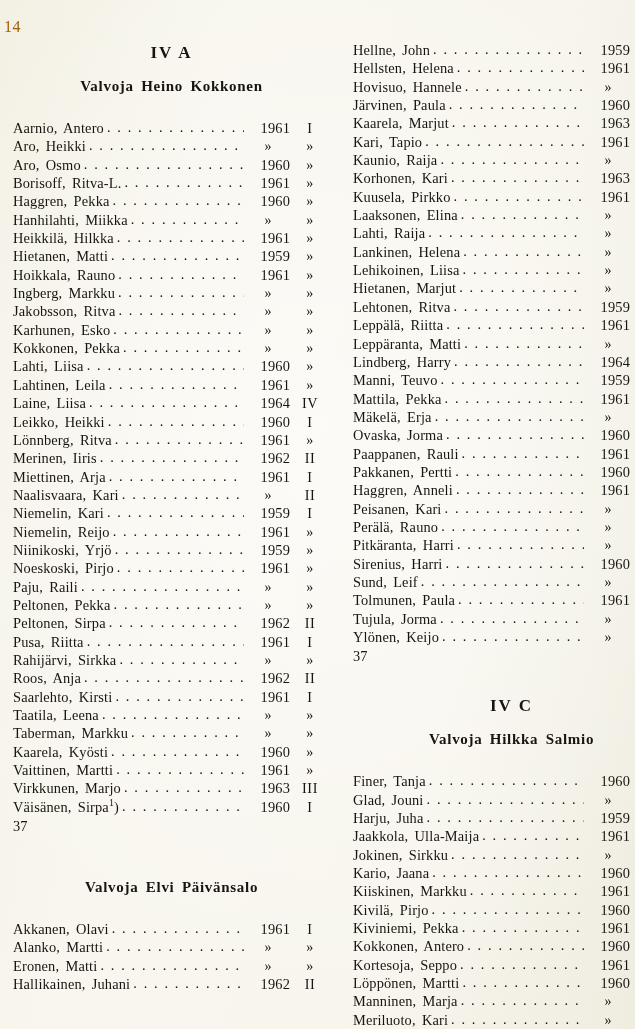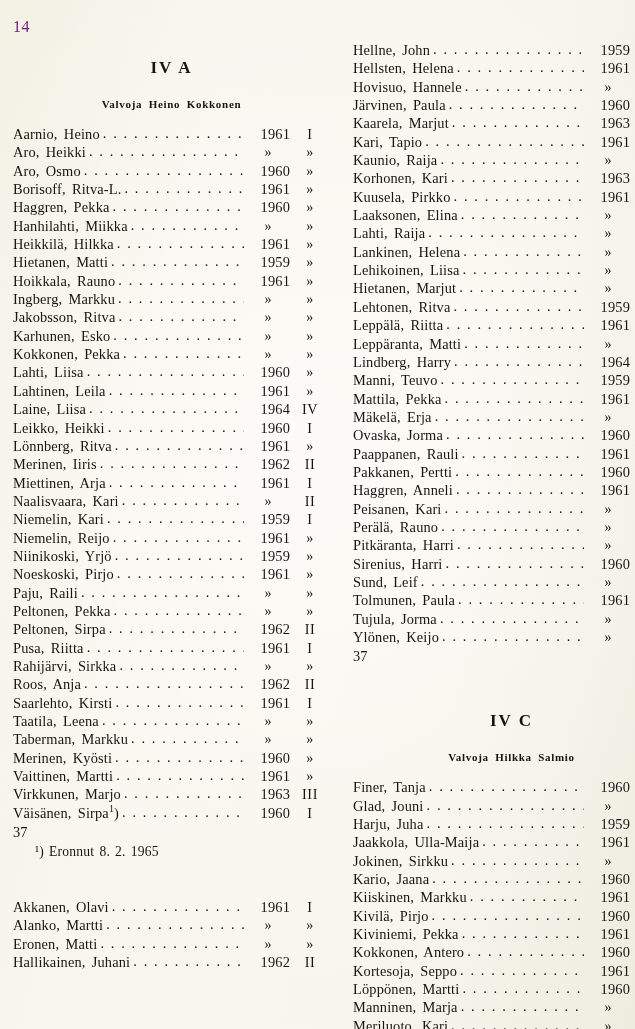--- a/index.html
+++ b/index.html
@@ -24,25 +24,25 @@
       linear-gradient(100deg, #f3f0e4 0%, #f8f6ee 28%, #f7f5ec 70%, #efece0 100%);
   }
   .page {
     position: absolute;
     inset: 0;
     padding: 0;
   }
 
   .folio {
     position: absolute;
-    left: 13px;
+    left: 4px;
     top: 18px;
     font-size: 16px;
     letter-spacing: 0.5px;
-    color: #701a75;
+    color: #a16207;
   }
 
   .columns {
     position: absolute;
     left: 0;
     top: 42px;
     width: 635px;
     display: flex;
     gap: 0;
   }
@@ -52,30 +52,30 @@
   }
   .col-left  { padding-left: 13px;  padding-right: 12px; }
   .col-right { padding-left: 11px; padding-right: 10px; }
 
   
   .sec-title {
     text-align: center;
     font-weight: bold;
     font-size: 17px;
     letter-spacing: 2.0px;
-    margin: 15px;
+    margin: 0;
     padding: 0;
     line-height: 22px;
   }
   .sec-sub {
     text-align: center;
     font-weight: bold;
-    font-size: 11px;
+    font-size: 15px;
     letter-spacing: 0.7px;
-    margin: 0;
+    margin: 12px;
     padding: 0 0 2px 0;
     line-height: 21px;
     word-spacing: 3px;
   }
   .sec-gap-after-head { height: 9px; }
 
   
   .rows { width: 100%; }
   .row {
     display: flex;
@@ -145,21 +145,21 @@
 
   <div class="folio">14</div>
 
   <div class="columns">
     <div class="col col-left" id="col-left">
         <div class="sec-title">IV A</div>
         <div class="sec-sub">Valvoja Heino Kokkonen</div>
         <div class="sec-gap-after-head"></div>
         <div class="rows">
           <div class="row">
-            <span class="nm">Aarnio, Heino</span>
+            <span class="nm">Aarnio, Antero</span>
             <span class="leader">. . . . . . . . . . . . . . . . . . . . . . . . . . . . . . . . . . . . . . . . . . . . . . . . . . . . . . . . . . . </span>
             <span class="yr">1961</span>
             <span class="cls">I</span>
           </div>
           <div class="row">
             <span class="nm">Aro, Heikki</span>
             <span class="leader">. . . . . . . . . . . . . . . . . . . . . . . . . . . . . . . . . . . . . . . . . . . . . . . . . . . . . . . . . . . </span>
             <span class="yr ditto">»</span>
             <span class="cls ditto">»</span>
           </div>
@@ -349,21 +349,21 @@
             <span class="yr ditto">»</span>
             <span class="cls ditto">»</span>
           </div>
           <div class="row">
             <span class="nm">Taberman, Markku</span>
             <span class="leader">. . . . . . . . . . . . . . . . . . . . . . . . . . . . . . . . . . . . . . . . . . . . . . . . . . . . . . . . . . . </span>
             <span class="yr ditto">»</span>
             <span class="cls ditto">»</span>
           </div>
           <div class="row">
-            <span class="nm">Merinen, Kyösti</span>
+            <span class="nm">Kaarela, Kyösti</span>
             <span class="leader">. . . . . . . . . . . . . . . . . . . . . . . . . . . . . . . . . . . . . . . . . . . . . . . . . . . . . . . . . . . </span>
             <span class="yr">1960</span>
             <span class="cls ditto">»</span>
           </div>
           <div class="row">
             <span class="nm">Vaittinen, Martti</span>
             <span class="leader">. . . . . . . . . . . . . . . . . . . . . . . . . . . . . . . . . . . . . . . . . . . . . . . . . . . . . . . . . . . </span>
             <span class="yr">1961</span>
             <span class="cls ditto">»</span>
           </div>
@@ -374,22 +374,22 @@
             <span class="cls">III</span>
           </div>
           <div class="row">
             <span class="nm">Väisänen, Sirpa<span class="sup">1</span>)</span>
             <span class="leader">. . . . . . . . . . . . . . . . . . . . . . . . . . . . . . . . . . . . . . . . . . . . . . . . . . . . . . . . . . . </span>
             <span class="yr">1960</span>
             <span class="cls">I</span>
           </div>
         </div>
         <div class="count">37</div>
-        <div class="footnote">¹) Eronnut 8. 2. 1965</div>
         <div class="spacer-lg"></div>
+        <div class="sec-sub">Valvoja Elvi Päivänsalo</div>
         <div class="sec-gap-after-head"></div>
         <div class="rows">
           <div class="row">
             <span class="nm">Akkanen, Olavi</span>
             <span class="leader">. . . . . . . . . . . . . . . . . . . . . . . . . . . . . . . . . . . . . . . . . . . . . . . . . . . . . . . . . . . </span>
             <span class="yr">1961</span>
             <span class="cls">I</span>
           </div>
           <div class="row">
             <span class="nm">Alanko, Martti</span>

